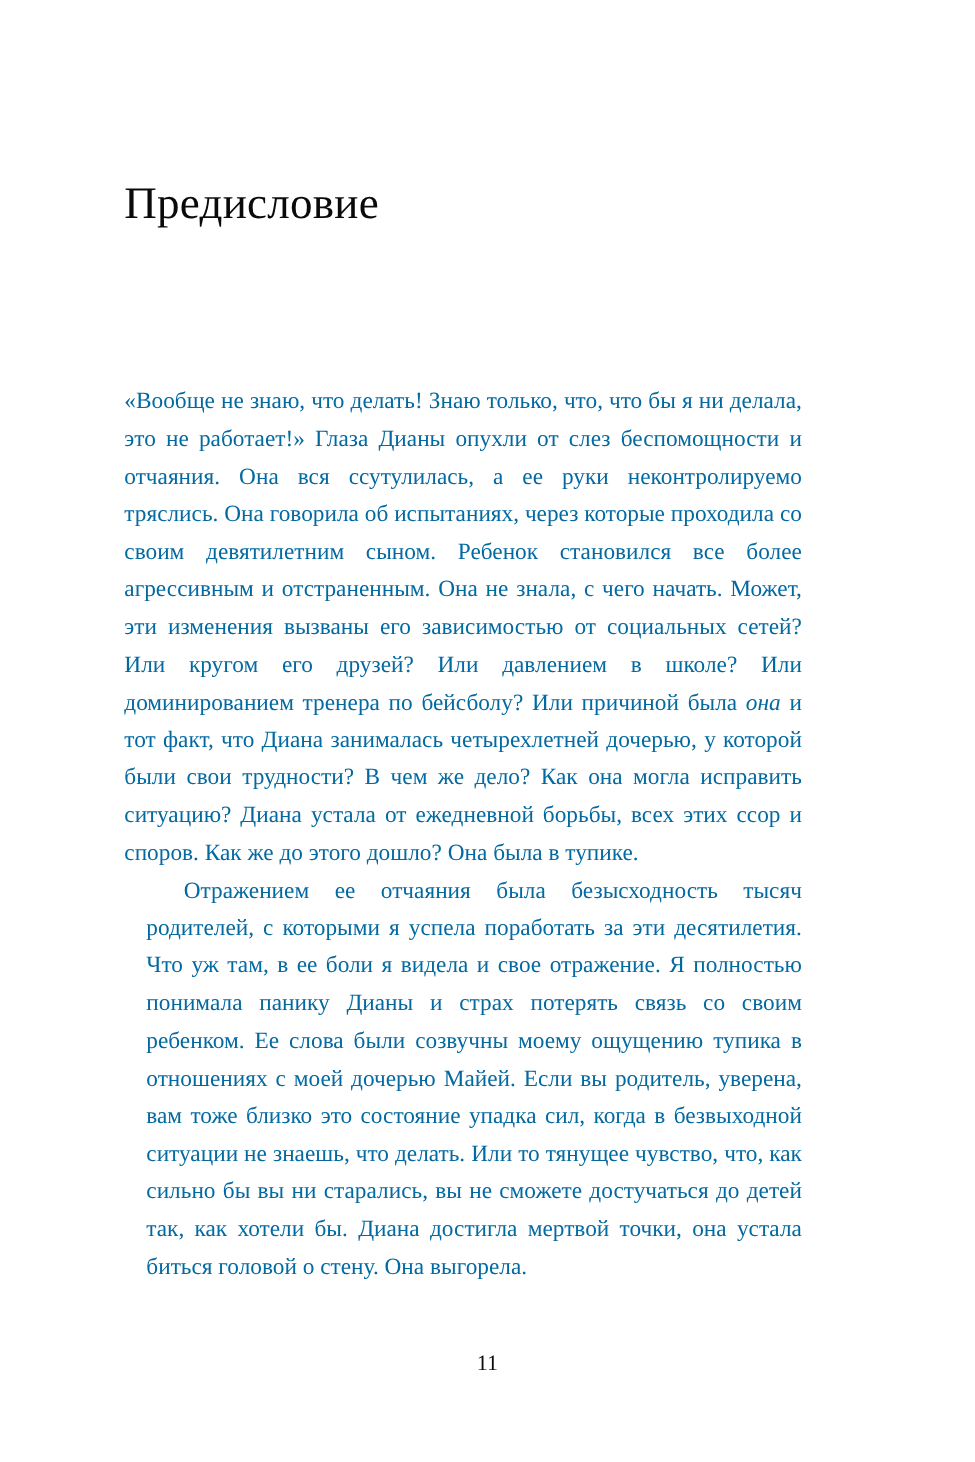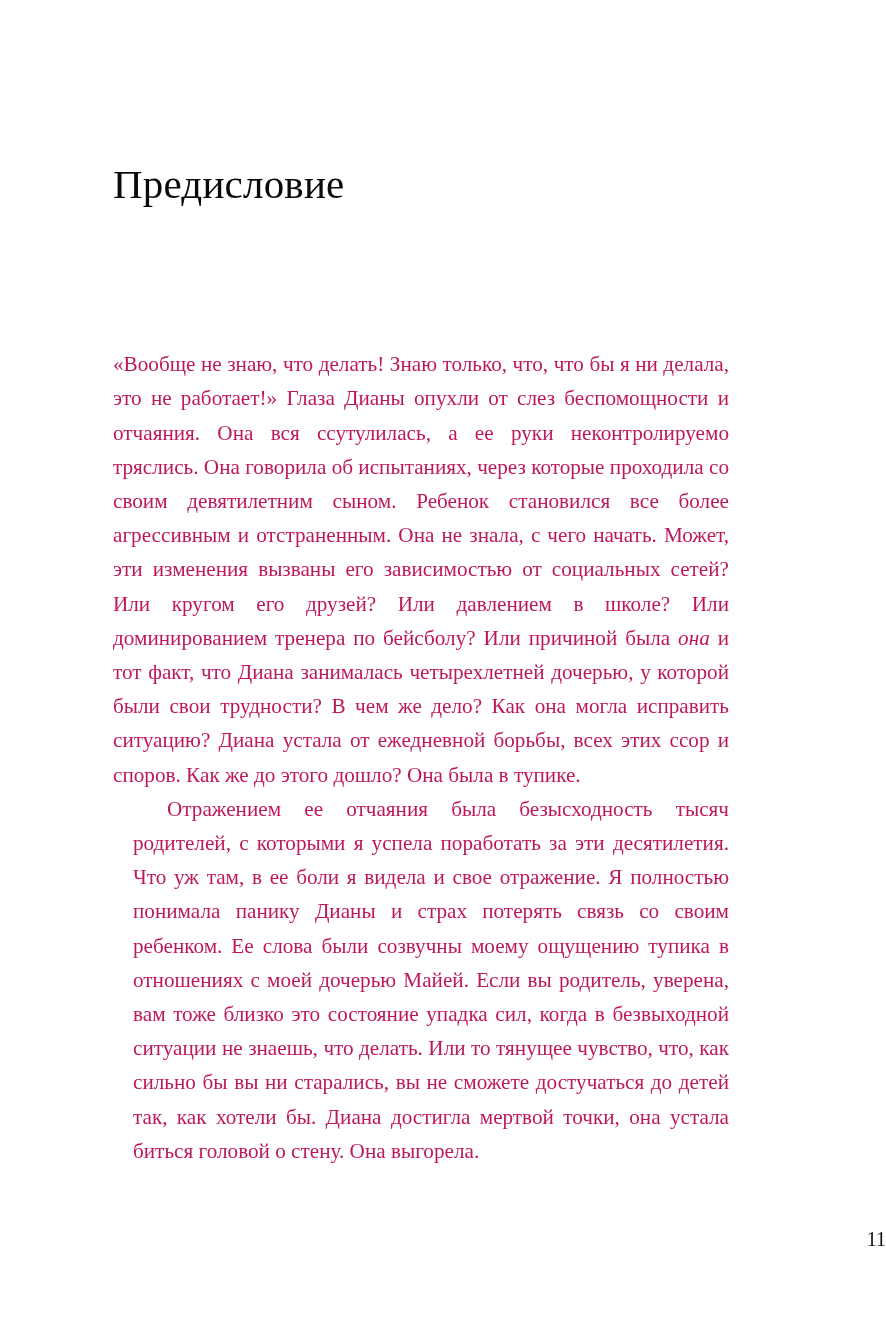--- a/index.html
+++ b/index.html
@@ -37,41 +37,41 @@
     line-height: 1.1;
     margin: 0 0 0 0;
     color: #0a0a0a;
   }
   .body-text {
     margin-top: 140px;
     font-size: 21.2px;
     line-height: 34.2px;
     text-align: justify;
     text-justify: inter-word;
-    color: #be185d;
+    color: #0369a1;
     -webkit-font-smoothing: antialiased;
   }
   .para {
     margin: 0;
     text-align: justify;
     hyphens: manual;
   }
   .para + .para {
     text-indent: 34px;
     margin-left: 20px;
   }
   .italic {
     font-style: italic;
   }
   .page-number {
     position: absolute;
     left: 0;
     top: 1216px;
     width: 886px;
-    text-align: right;
+    text-align: center;
     font-size: 20px;
     color: #0d0d0d;
   }
 </style>
 </head>
 <body>
 
 <div class="page">
 
   <div class="content">

